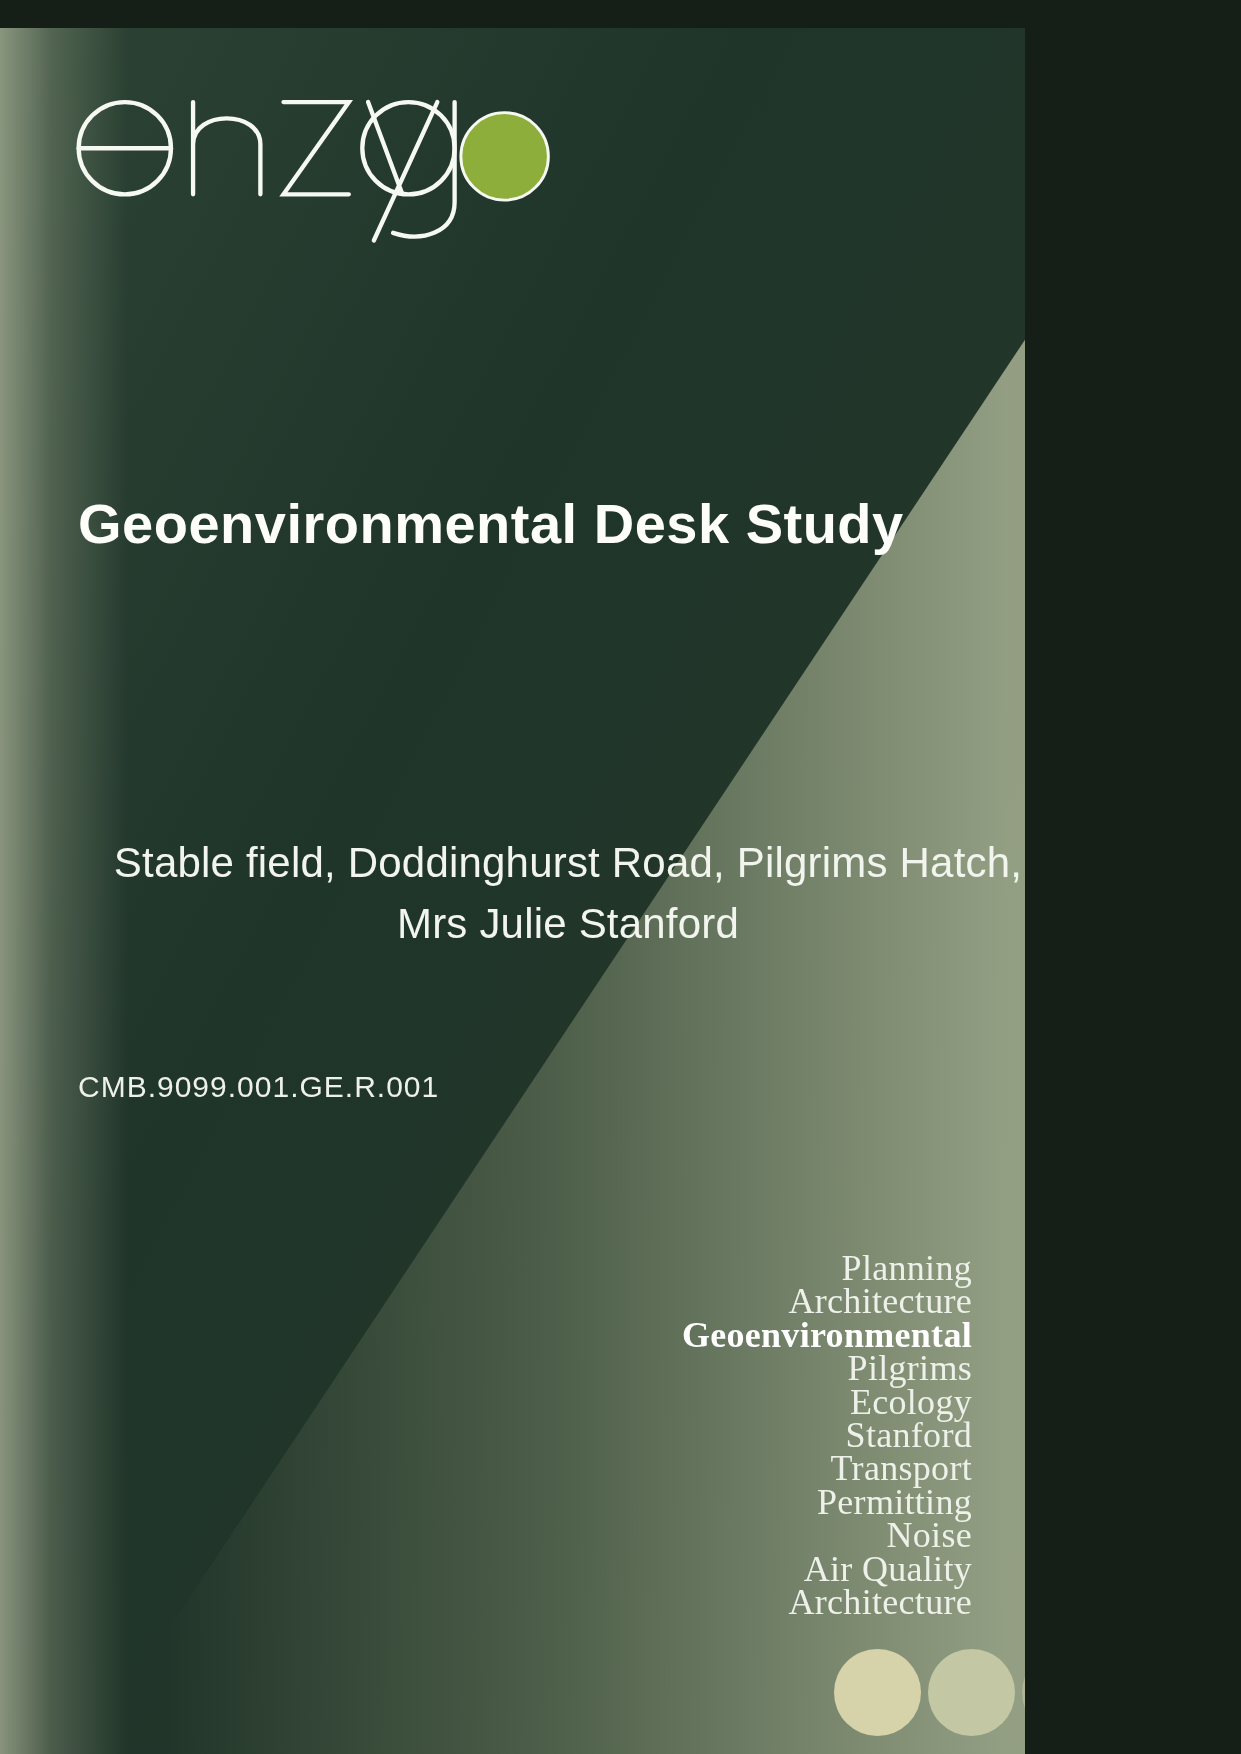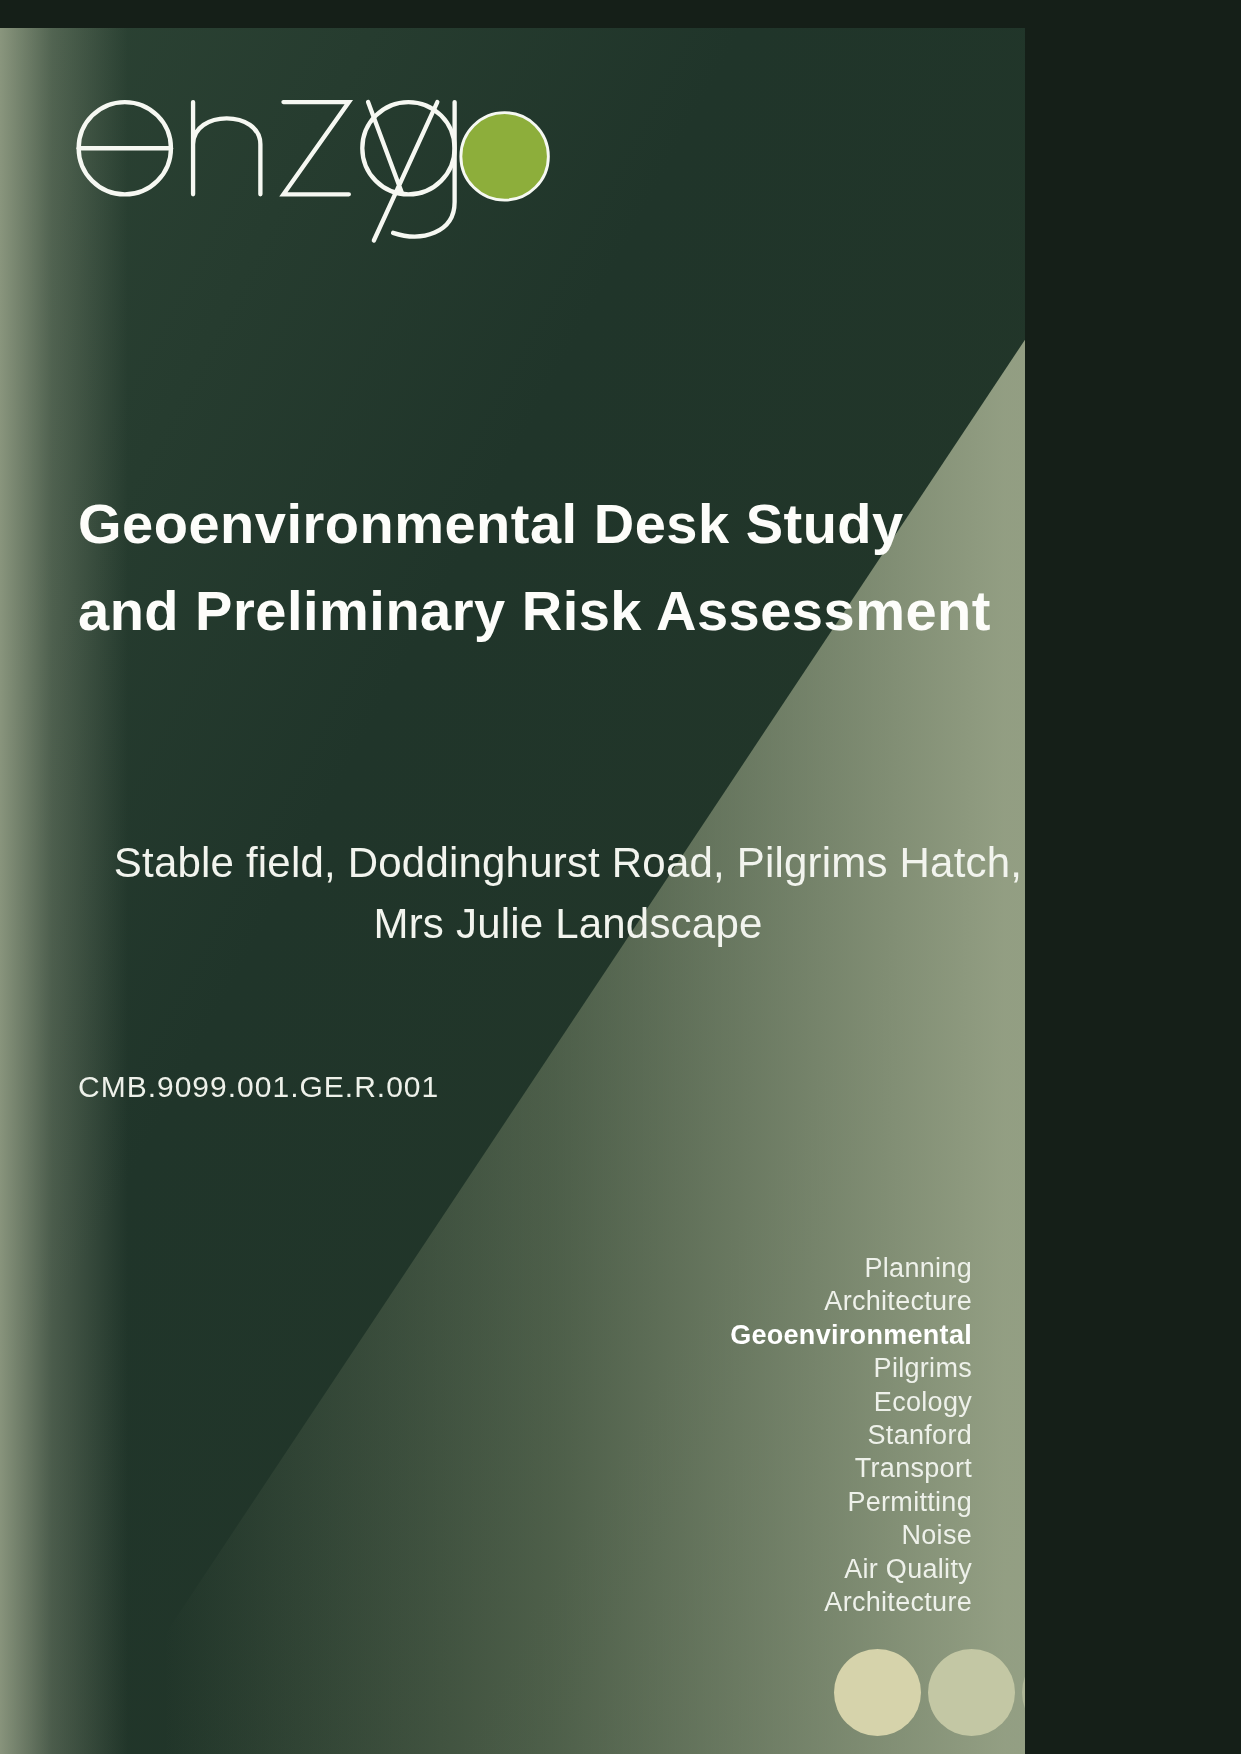--- a/index.html
+++ b/index.html
@@ -48,22 +48,23 @@
   
   .reference{
     position:absolute;left:78px;top:1040px;
     color:#eef1ea;font-weight:400;font-size:30px;line-height:38px;
     letter-spacing:1px;
   }
   
   .services{
     position:absolute;right:53px;top:1224px;
     text-align:right;
-    color:#eef1ea;font-weight:300;font-size:27px;line-height:33.4px;
+    color:#eef1ea;font-weight:300;font-size:36px;line-height:33.4px;
     letter-spacing:0.3px;
+    font-family:Liberation Serif, serif;
   }
   .services .svc-bold{font-weight:700;color:#ffffff;}
   
   .dots{
     position:absolute;left:834px;top:1621px;
     display:flex;gap:7px;
   }
   .dot{width:87px;height:87px;border-radius:50%;}
 </style>
 </head>
@@ -91,26 +92,25 @@
         <circle cx="352" cy="64" r="48"></circle>
         <path d="M400,16 L400,120 C400,152 366,162 336,152"></path>
 
         <circle cx="452" cy="72.5" r="45.5" fill="#8dae3b" stroke="#f6f8f2" stroke-width="3"></circle>
       </g>
     </svg>
   </div>
 
   <div class="title">
     <div>Geoenvironmental Desk Study</div>
-    <div>and Preliminary Risk Assessment</div>
   </div>
 
   <div class="subtitle">
     <div>Stable field, Doddinghurst Road, Pilgrims Hatch,</div>
-    <div>Mrs Julie Landscape</div>
+    <div>Mrs Julie Stanford</div>
   </div>
 
   <div class="reference">CMB.9099.001.GE.R.001</div>
 
   <div class="services">
       <div>Planning</div>
       <div>Architecture</div>
       <div class="svc-bold">Geoenvironmental</div>
       <div>Pilgrims</div>
       <div>Ecology</div>

